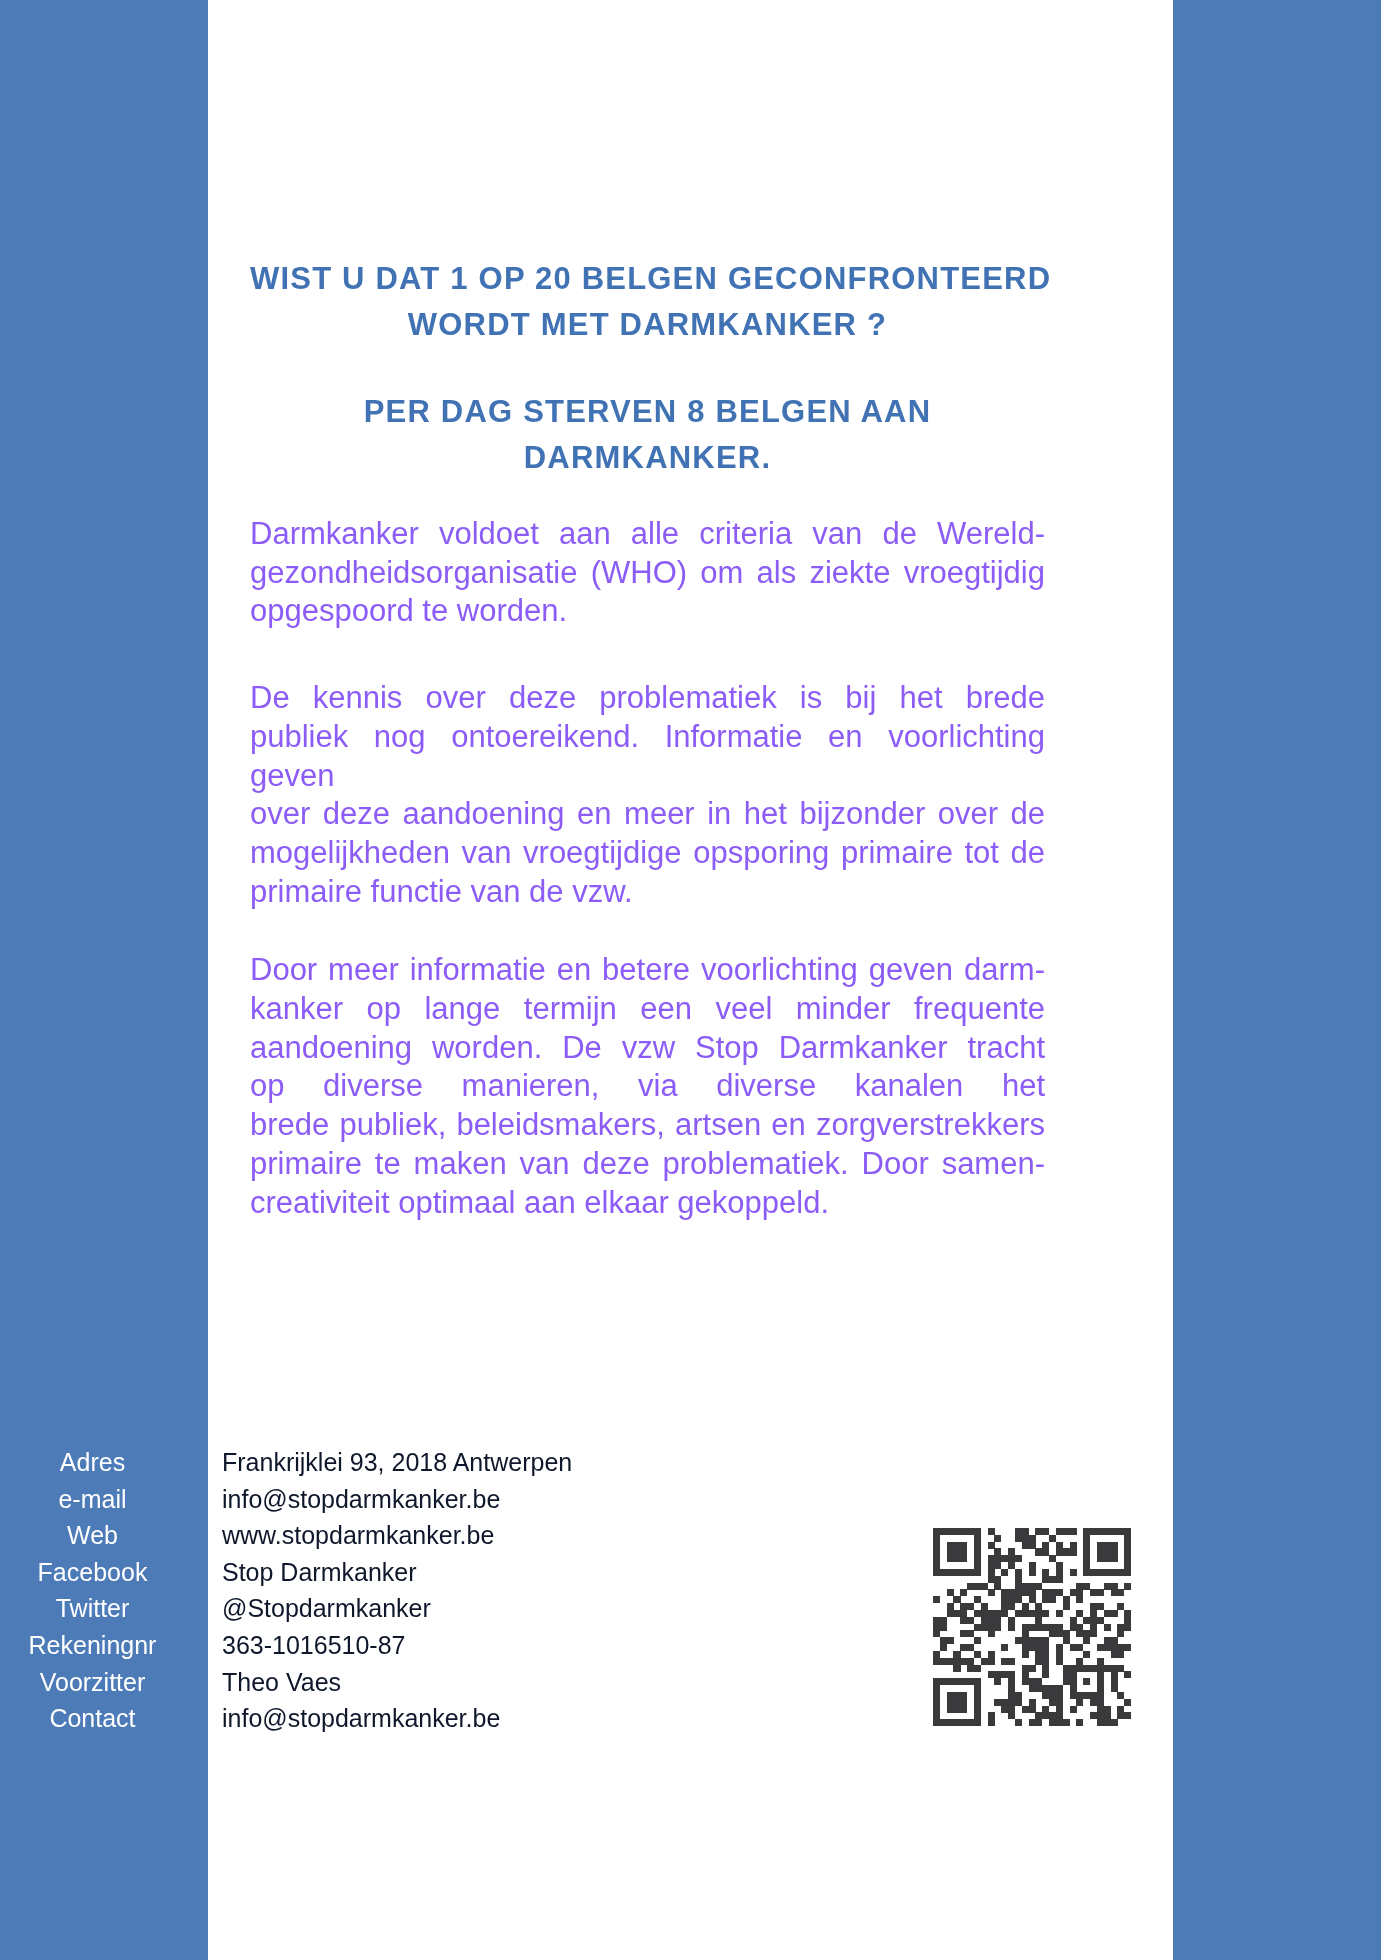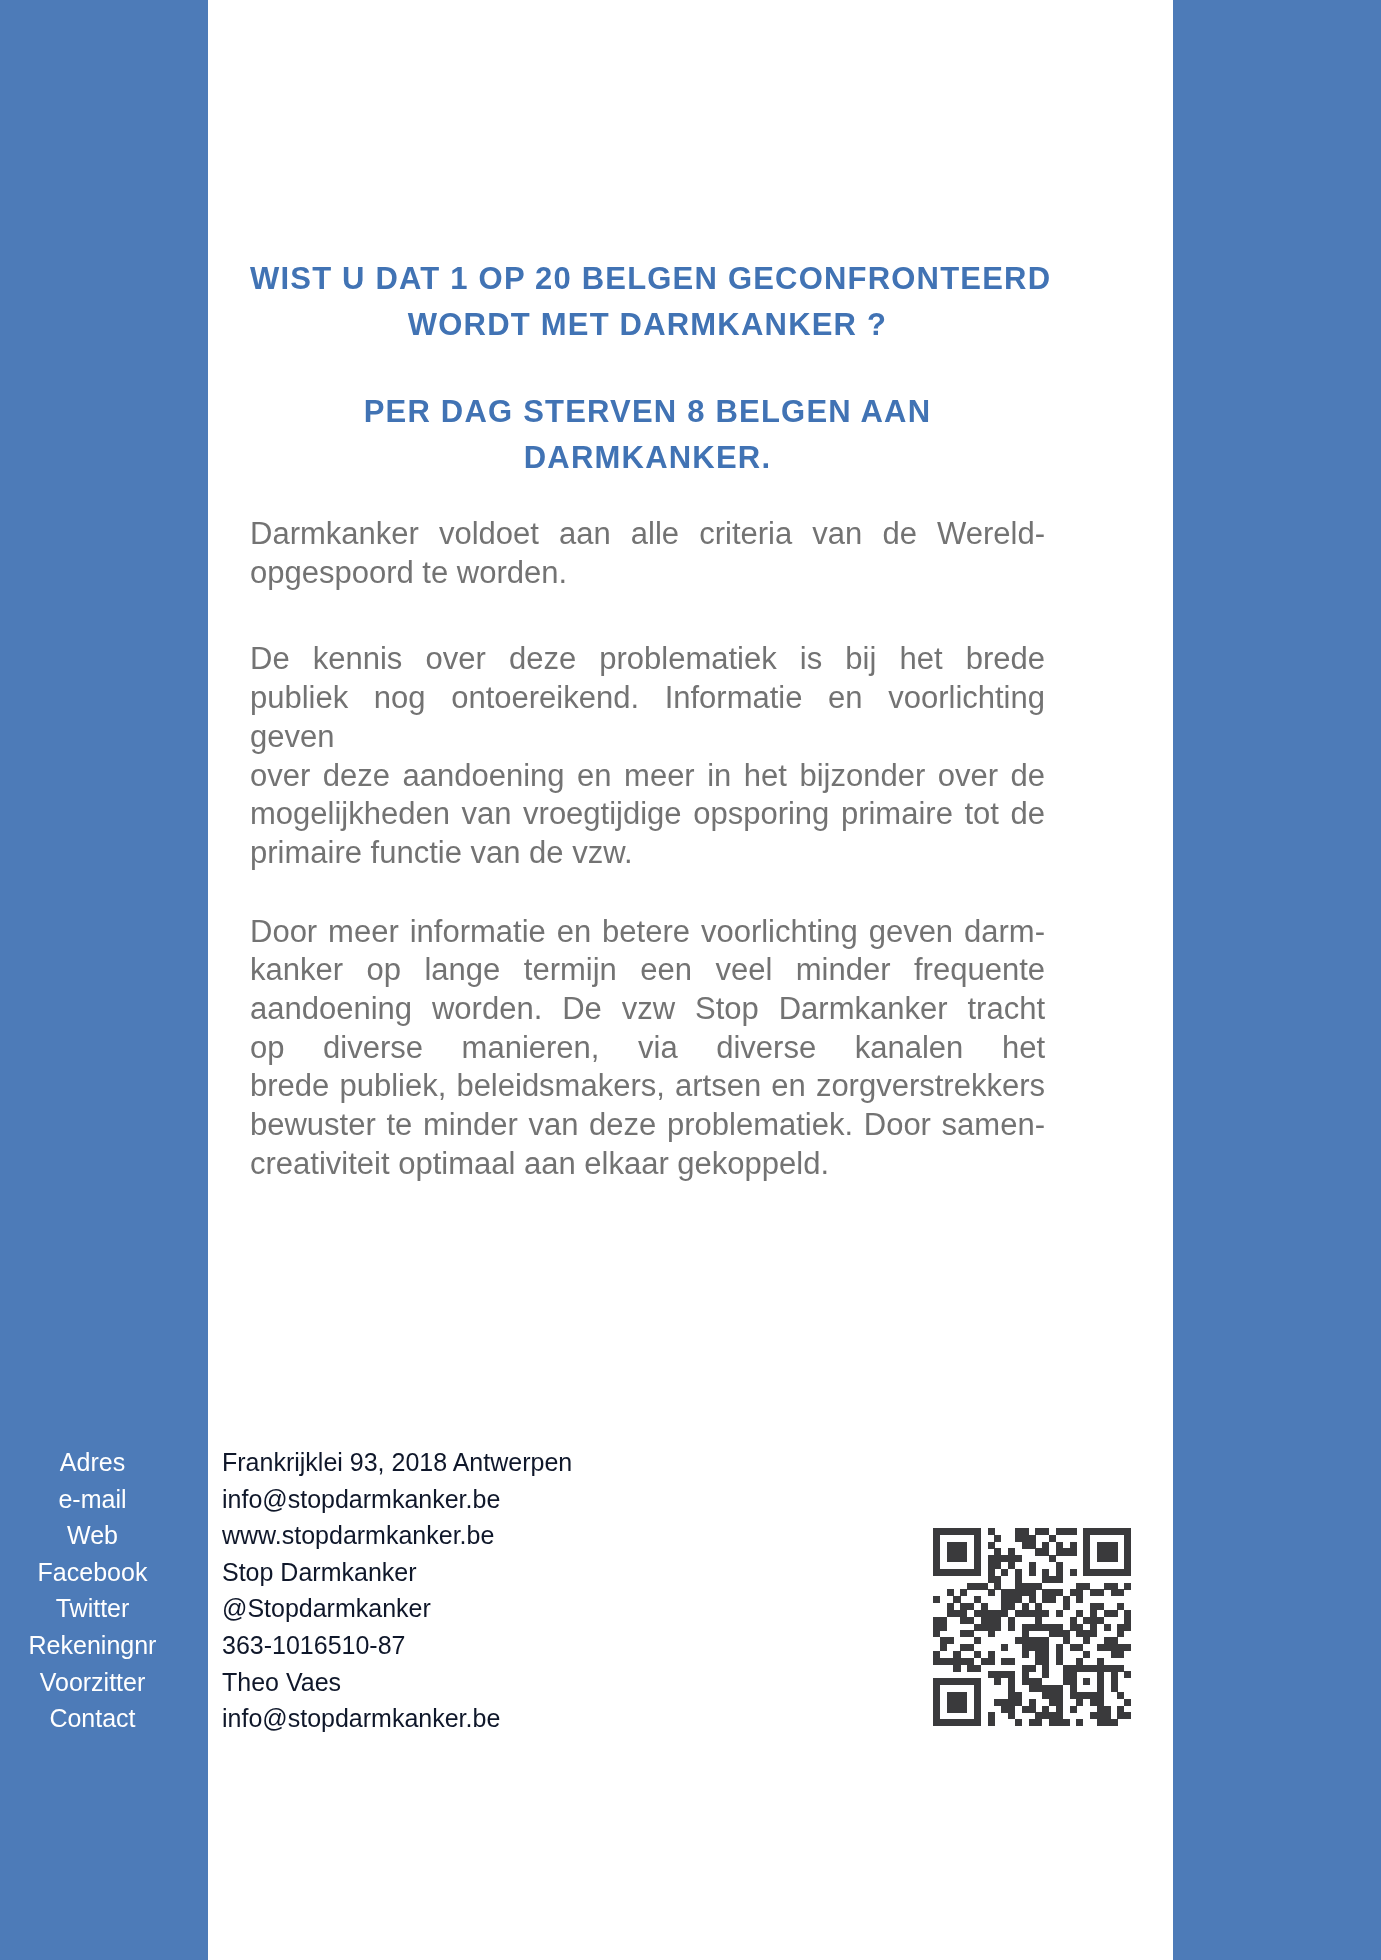--- a/index.html
+++ b/index.html
@@ -10,21 +10,21 @@
   .band{position:absolute;top:0;height:100%;width:208px;background:#4d7bb8;}
   .band-left{left:0;}
   .band-right{right:0;}
   .content{
     position:absolute;left:208px;top:0;width:880px;box-sizing:border-box;
     padding:256px 43px 0 42px;
   }
   .heading{color:#4173b4;font-weight:bold;font-size:31px;letter-spacing:1.2px;}
   .heading .line{line-height:46px;text-align:center;white-space:nowrap;}
   .heading-secondary{margin-top:41px;}
-  .para{color:#737373;font-size:31px;}
+  .para{color:#8b5cf6;font-size:31px;}
   .para .line{line-height:38.7px;text-align:justify;text-align-last:justify;}
   .para .line.last{text-align-last:left;}
   .para-1{margin-top:34px;}
   .para-2{margin-top:48px;}
   .para-3{margin-top:40px;}
   .contact{
     position:absolute;left:0;top:1444px;width:780px;
     display:grid;grid-template-columns:185px 1fr;column-gap:37px;
     font-size:25px;line-height:36.6px;
   }
@@ -45,38 +45,39 @@
         <div class="line last">WORDT MET DARMKANKER ?</div>
       </div>
 
     <div class="heading heading-secondary">
         <div class="line">PER DAG STERVEN 8 BELGEN AAN</div>
         <div class="line last">DARMKANKER.</div>
       </div>
 
     <div class="para para-1">
         <div class="line">Darmkanker voldoet aan alle criteria van de Wereld-</div>
+        <div class="line">gezondheidsorganisatie (WHO) om als ziekte vroegtijdig</div>
         <div class="line last">opgespoord te worden.</div>
       </div>
 
     <div class="para para-2">
         <div class="line">De kennis over deze problematiek is bij het brede</div>
         <div class="line">publiek nog ontoereikend. Informatie en voorlichting geven</div>
         <div class="line">over deze aandoening en meer in het bijzonder over de</div>
         <div class="line">mogelijkheden van vroegtijdige opsporing primaire tot de</div>
         <div class="line last">primaire functie van de vzw.</div>
       </div>
 
     <div class="para para-3">
         <div class="line">Door meer informatie en betere voorlichting geven darm-</div>
         <div class="line">kanker op lange termijn een veel minder frequente</div>
         <div class="line">aandoening worden. De vzw Stop Darmkanker tracht</div>
         <div class="line">op diverse manieren, via diverse kanalen het</div>
         <div class="line">brede publiek, beleidsmakers, artsen en zorgverstrekkers</div>
-        <div class="line">bewuster te minder van deze problematiek. Door samen-</div>
+        <div class="line">primaire te maken van deze problematiek. Door samen-</div>
         <div class="line last">creativiteit optimaal aan elkaar gekoppeld.</div>
       </div>
   </div>
 
   <div class="contact">
       <div class="clabel">Adres</div>
       <div class="cvalue">Frankrijklei 93, 2018 Antwerpen</div>
       <div class="clabel">e-mail</div>
       <div class="cvalue">info@stopdarmkanker.be</div>
       <div class="clabel">Web</div>

